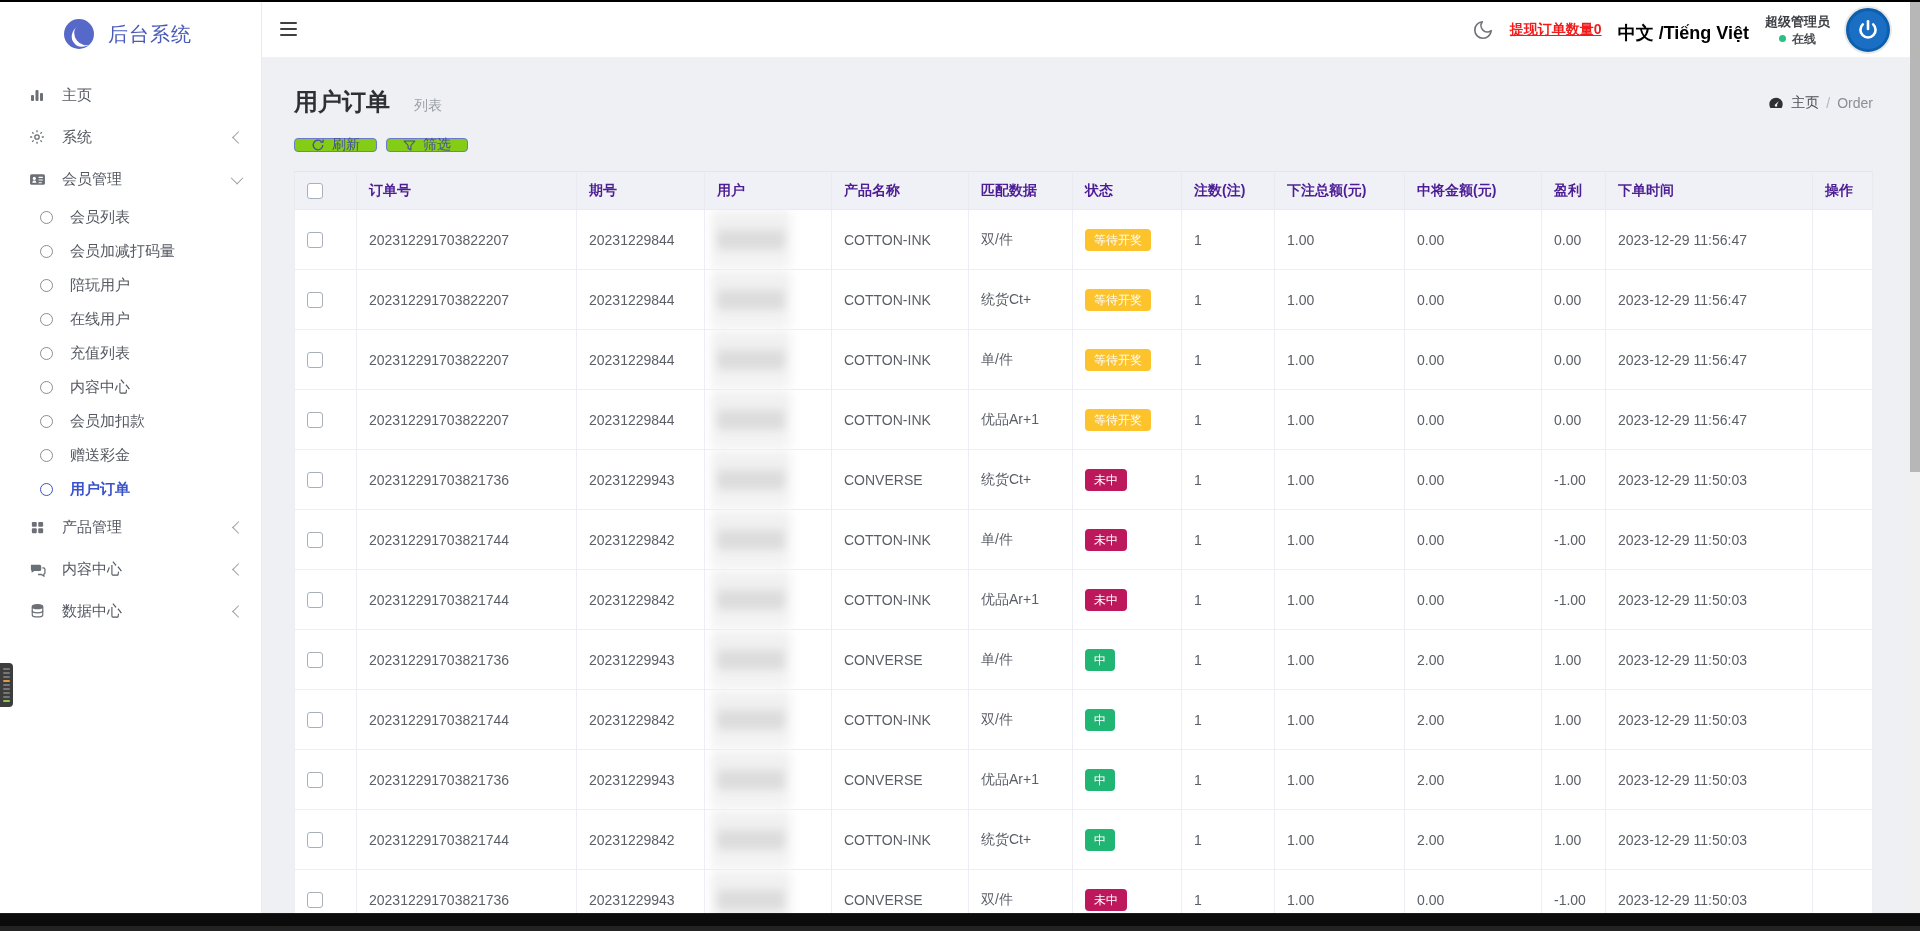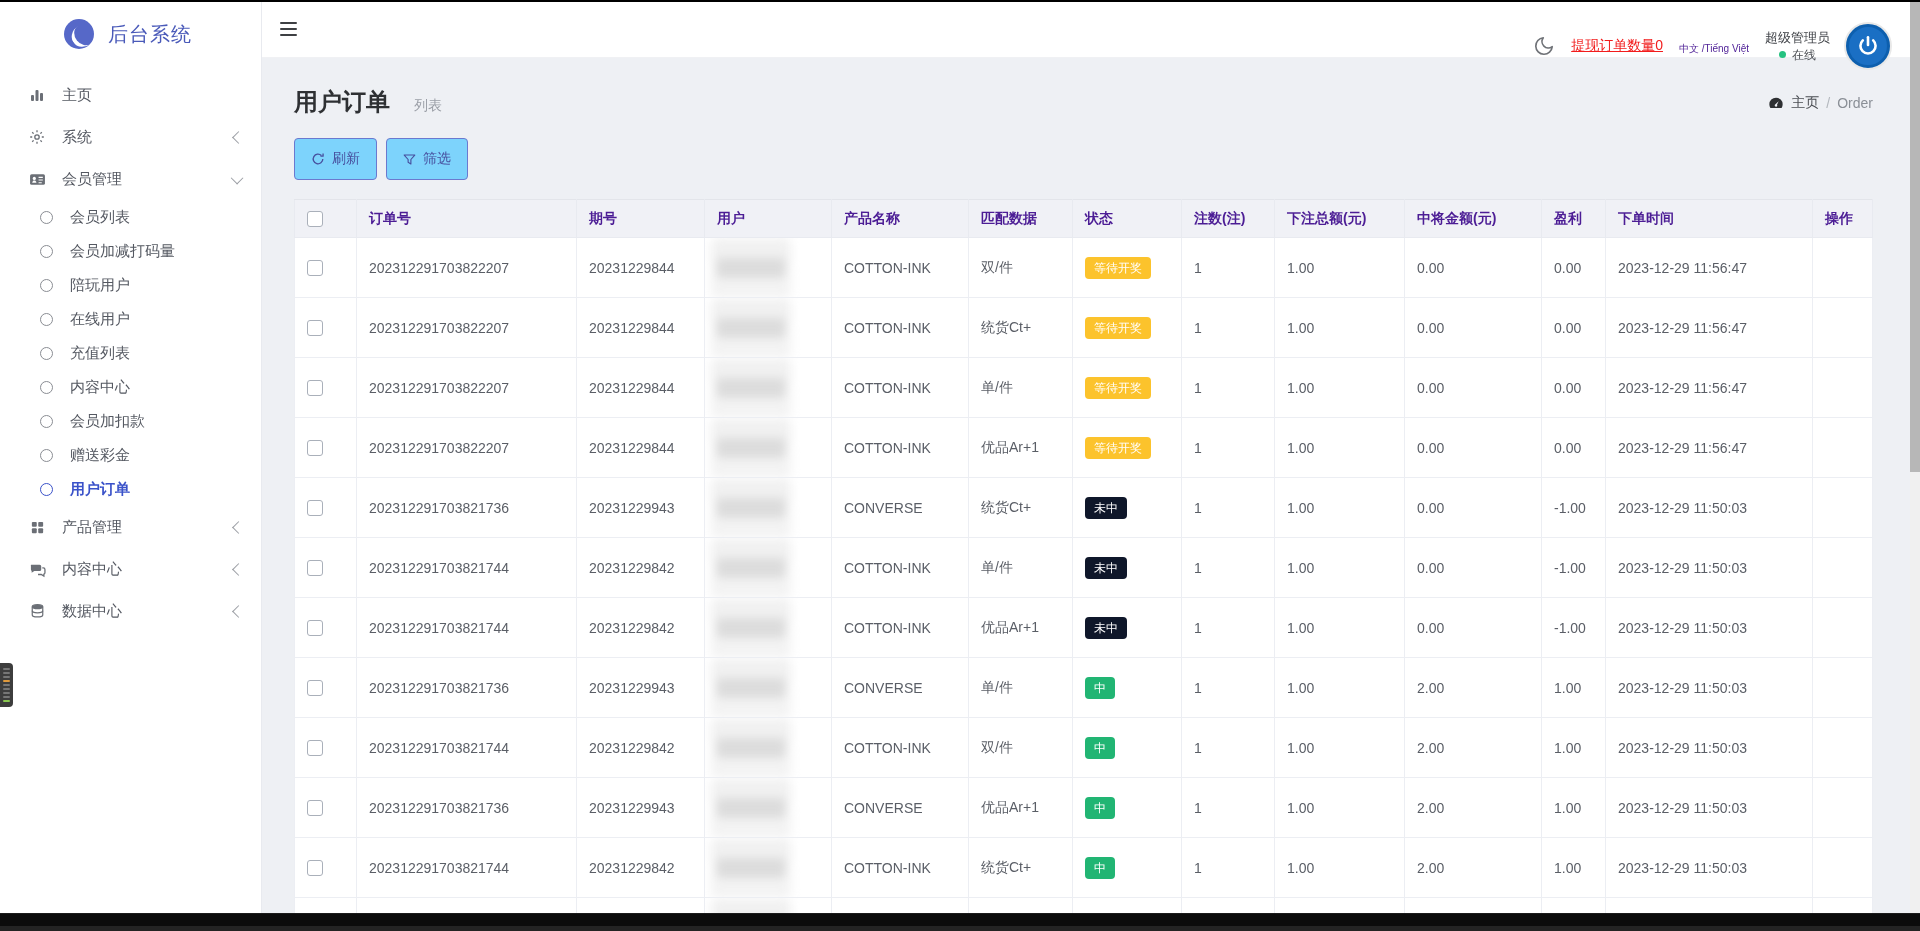--- a/index.html
+++ b/index.html
@@ -35,56 +35,56 @@
   .chev.down { transform:rotate(-45deg) translateY(-2px); }
 
   
   .drawer-handle { position:absolute; left:0; top:663px; width:13px; height:44px; background:#3d3d3d; border-radius:0 4px 4px 0; z-index:70; padding:5px 3px; display:flex; flex-direction:column; justify-content:space-between; }
   .drawer-handle i { display:block; height:2px; border-radius:1px; }
 
   
   .header { position:absolute; left:262px; top:2px; width:1648px; height:56px; background:#fff; z-index:30; border-bottom:1px solid #f0f1f4; }
   .hamburger { position:absolute; left:18px; top:20px; width:17px; height:14px; display:flex; flex-direction:column; justify-content:space-between; cursor:pointer; }
   .hamburger i { height:2px; background:#3e4043; border-radius:1px; }
-  .header-right { position:absolute; right:20px; top:16px; height:56px; display:flex; align-items:center; gap:16px; }
+  .header-right { position:absolute; right:20px; top:0; height:56px; display:flex; align-items:center; gap:16px;font-weight:bold; }
   .moon { width:22px; height:22px; color:#6f7277; cursor:pointer; display:flex; }
   .withdraw-count { color:#f21c1c; font-size:14px; text-decoration:underline; cursor:pointer; white-space:nowrap; }
-  .lang { font-size:10px; color:#4c1d95; cursor:pointer; white-space:nowrap;margin-top:6px; }
+  .lang { font-size:18px; color:#000000; cursor:pointer; white-space:nowrap;margin-top:6px; }
   .admin-block { display:flex; flex-direction:column; align-items:center; line-height:1.35; }
   .admin-role { font-size:13px; color:#3b3e43; }
   .admin-online { font-size:12px; color:#4a4d52; display:flex; align-items:center; gap:6px; }
   .dot-online { width:7px; height:7px; background:#26c281; border-radius:50%; display:inline-block; }
   .avatar { width:44px; height:44px; border-radius:50%; background:#1a6fc4; border:3px solid #0d5fae; display:flex; align-items:center; justify-content:center; cursor:pointer; box-shadow:0 0 0 2px #e8e8e8; }
 
   
   .main { position:absolute; left:262px; top:58px; width:1658px; height:855px; background:#eef0f4; z-index:10; }
   .page-head { position:relative; margin:28px 47px 0 32px; }
   .page-title { font-size:24px; font-weight:bold; color:#2e3033; display:inline; }
   .page-subtitle { font-size:14px; color:#9a9ea6; margin-left:24px; }
   .breadcrumb { position:absolute; right:0; top:8px; display:flex; align-items:center; gap:7px; font-size:14px; color:#4a4d52; }
   .breadcrumb .bc-sep { color:#b3b7bd; }
   .breadcrumb .bc-current { color:#8a8f96; }
   .bc-icon { width:16px; height:16px; color:#2e3033; display:flex; }
 
   .toolbar { margin:20px 47px 0 32px; display:flex; gap:9px; }
-  .btn { height:42px; padding:0 16px; background:#7dd3fc; border:1px solid #6b79cf; border-radius:4px; color:#474f9e; font-size:14px; display:flex; align-items:center; gap:7px; cursor:pointer; }
+  .btn { height:14px; padding:0 16px; background:#84cc16; border:1px solid #6b79cf; border-radius:4px; color:#474f9e; font-size:14px; display:flex; align-items:center; gap:7px; cursor:pointer; }
   .btn svg { color:#474f9e; }
 
   
   .table-wrap { margin:19px 47px 0 32px; width:1578px; }
   table { border-collapse:collapse; table-layout:fixed; width:1578px; background:#fff; font-size:14px; }
   col.c0{width:62px} col.c1{width:220px} col.c2{width:128px} col.c3{width:127px} col.c4{width:137px}
   col.c5{width:104px} col.c6{width:109px} col.c7{width:93px} col.c8{width:130px} col.c9{width:137px}
   col.c10{width:64px} col.c11{width:207px} col.c12{width:60px}
   thead th { background:#f0f1f6; height:38px; font-weight:bold; color:#4c1d95; text-align:left; padding:0 12px; border:1px solid #e8eaf0; border-top:1px solid #e3e5ea; white-space:nowrap; }
   tbody td { height:60px; color:#5a5e66; padding:0 12px; border:1px solid #eceef3; background:#fff; white-space:nowrap; overflow:hidden; }
   .cb { width:16px; height:16px; border:1.5px solid #aab0ba; border-radius:3px; background:#fff; cursor:pointer; }
   .badge { display:inline-block; padding:5px 9px; border-radius:4px; color:#fff; font-size:12px; line-height:1; white-space:nowrap; }
   .badge.waiting { background:#fcc32c; }
-  .badge.lose { background:#0f172a; }
+  .badge.lose { background:#be185d; }
   .badge.win { background:#21b573; }
   .user-blur { width:68px; height:20px; background:#dcdcdc; border-radius:2px; filter:blur(5px); box-shadow:0 -14px 0 6px rgba(238,238,238,.85), 0 14px 0 6px rgba(240,240,240,.8); }
 </style>
 </head>
 <body>
 
 <div class="top-black"></div>
 <div class="bottom-black">
     <span class="inner-strip"></span>
   </div>

